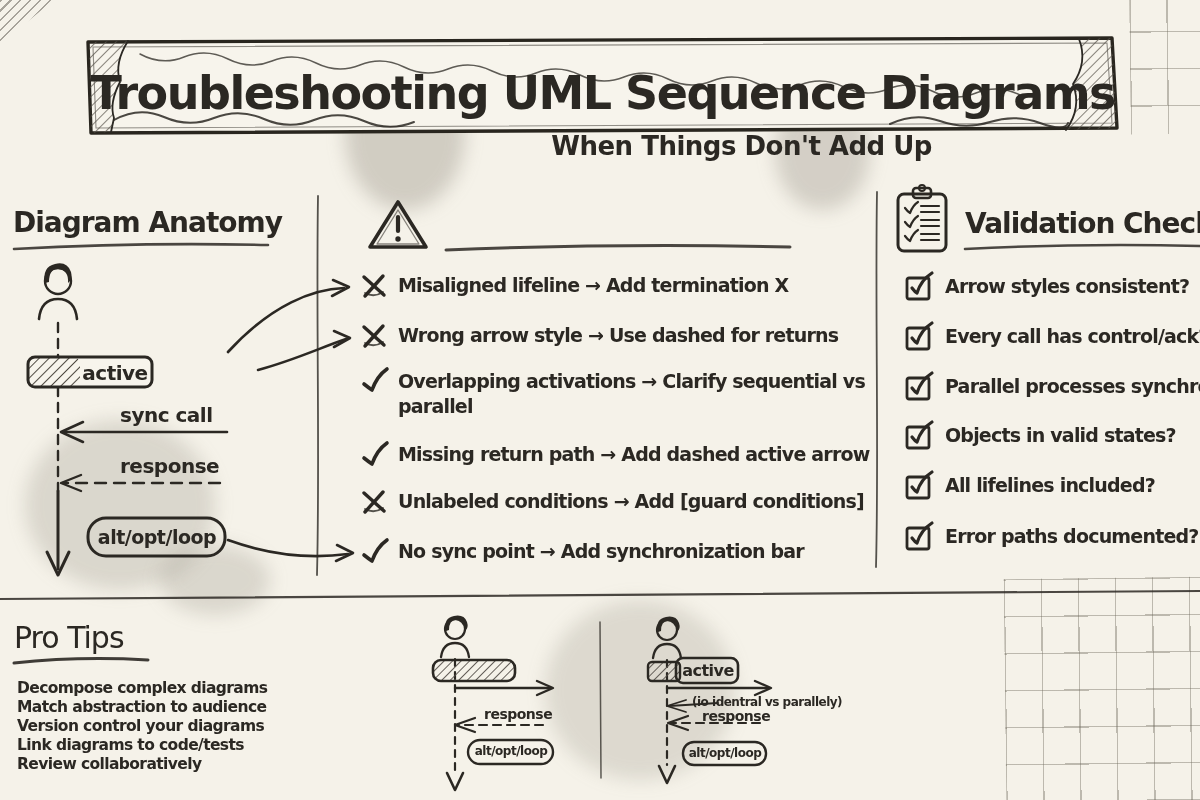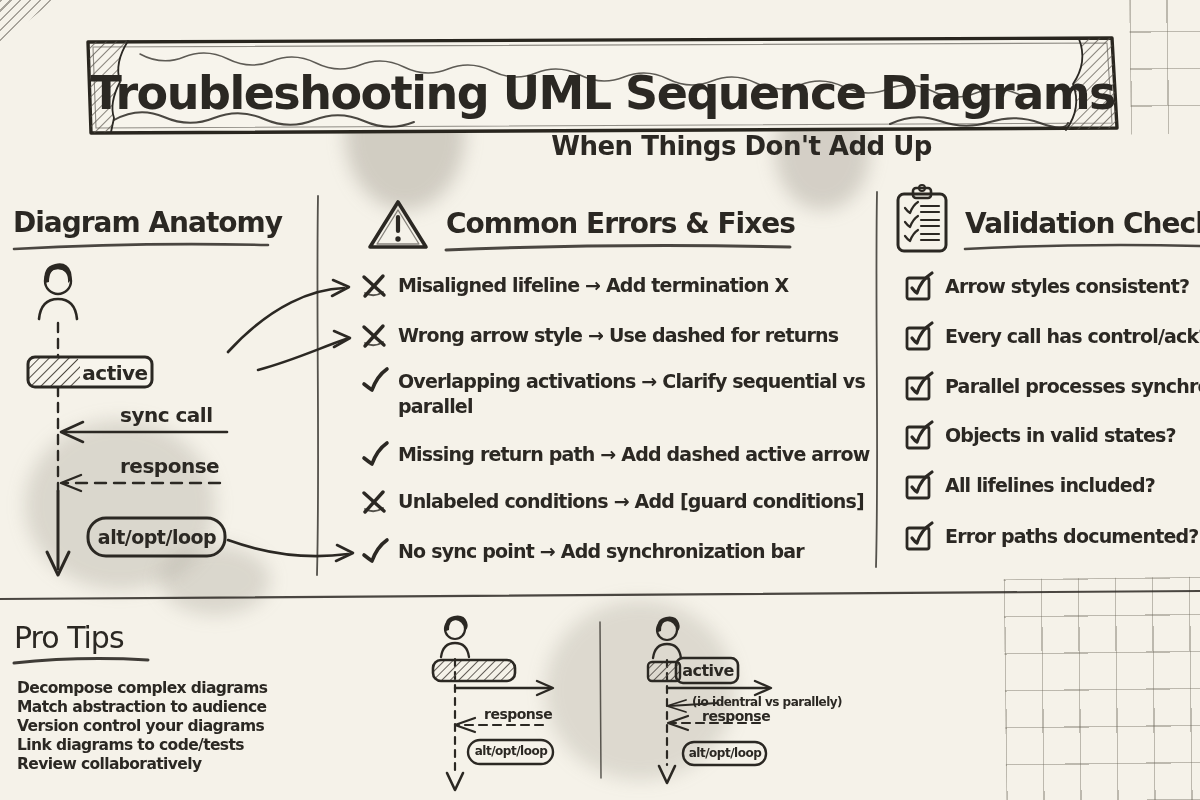--- a/index.html
+++ b/index.html
@@ -122,21 +122,20 @@
   <div class="txt lbl" style="left:120px;top:403px;font-size:20px;">sync call</div>
   <div class="txt lbl" style="left:120px;top:454px;font-size:20px;">response</div>
   <div class="txt lbl" style="left:92px;top:526px;width:130px;text-align:center;font-size:19px;">alt/opt/loop</div>
 
   <svg class="abs" style="left:366px;top:197px;" width="64" height="56" viewBox="0 0 64 56">
     <path class="stroke" d="M32,5 L60,50 L4,50 Z" stroke-width="3.6"></path>
     <path class="stroke" d="M32,13 L53,47 L11,47 Z" stroke-width="1.3" opacity=".55"></path>
     <path class="stroke" d="M32,20 V 34" stroke-width="4.2"></path>
     <circle cx="32" cy="42" r="2.7" fill="#2b2823"></circle>
   </svg>
-  <div class="txt h2" style="left:446px;top:207px;">Common Errors &amp; Fixes</div>
 
   <div class="err-row" style="top:272px;">
     <svg class="mk" width="28" height="28" viewBox="0 0 28 28">
         <path class="stroke" d="M4,5 L24,23" stroke-width="3.4"></path>
         <path class="stroke" d="M23,4 L5,24" stroke-width="3.4"></path>
         <path class="stroke" d="M5,21 Q 14,26 23,20" stroke-width="1.8" opacity=".8"></path>
       </svg>
     <span class="etext item">Misaligned lifeline → Add termination X</span>
   </div>
   <div class="err-row" style="top:322px;">

